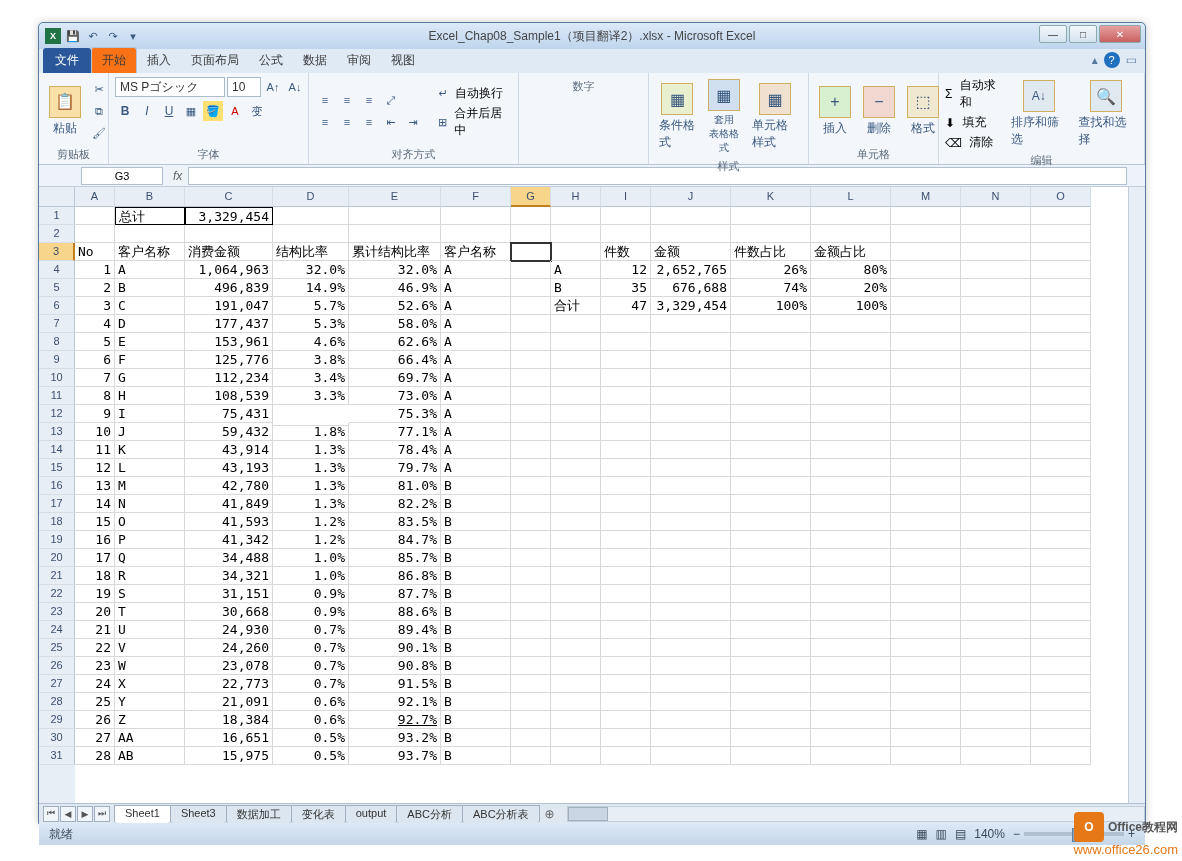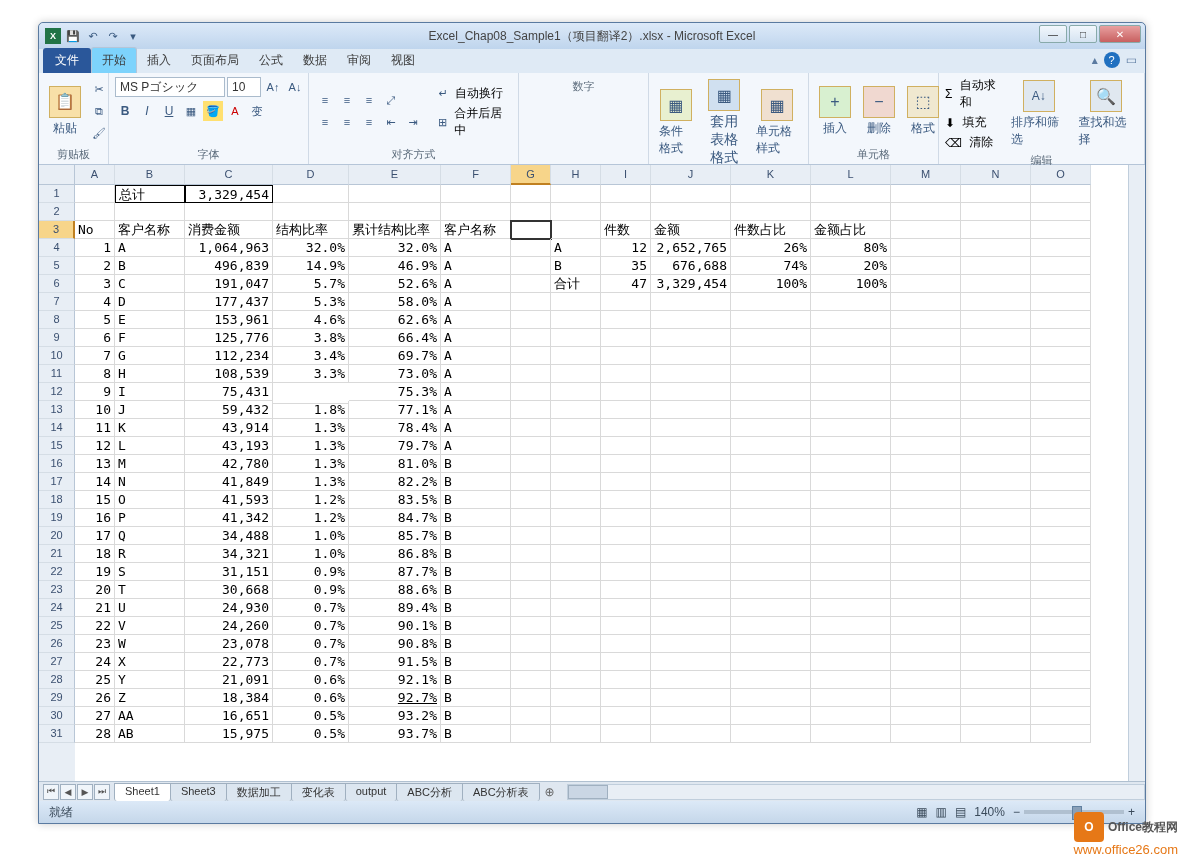--- a/index.html
+++ b/index.html
@@ -8,21 +8,21 @@
 .titlebar{height:26px;background:linear-gradient(#dce9f8,#bfd5ed);display:flex;align-items:center;position:relative;border-radius:5px 5px 0 0}
 .qat{display:flex;align-items:center;gap:4px;padding-left:6px}
 .qat .ico{width:16px;height:16px;display:flex;align-items:center;justify-content:center;color:#3a5a80;font-size:11px}
 .title{position:absolute;left:0;right:0;text-align:center;color:#444;pointer-events:none;font-size:12px}
 .winbtns{position:absolute;right:4px;top:2px;display:flex;gap:2px}
 .winbtn{width:28px;height:18px;border:1px solid #8aa;background:linear-gradient(#f2f7fc,#d5e3f1);border-radius:2px;display:flex;align-items:center;justify-content:center;font-size:10px;color:#333}
 .winbtn.close{background:linear-gradient(#e8a0a0,#c86060);color:#fff;width:42px}
 .tabs{height:24px;background:#dfeaf5;display:flex;align-items:flex-end;padding-left:4px;position:relative}
 .filetab{background:#2a579a;color:#fff;padding:4px 12px;border-radius:3px 3px 0 0;font-size:12px}
 .tab{padding:4px 10px;color:#3b3b3b;cursor:pointer}
-.tab.active{background:#7dd3fc;border:1px solid #b5c5d8;border-bottom:none;border-radius:3px 3px 0 0}
+.tab.active{background:#f97316;border:1px solid #b5c5d8;border-bottom:none;border-radius:3px 3px 0 0}
 .tabs .right{position:absolute;right:8px;top:3px;display:flex;gap:6px;align-items:center}
 .ribbon{height:92px;background:#f3f7fc;border-bottom:1px solid #b5c5d8;display:flex}
 .grp{border-right:1px solid #d0dae6;padding:4px 6px 2px;display:flex;flex-direction:column;justify-content:space-between;position:relative}
 .grp .body{flex:1;display:flex;align-items:center;gap:4px}
 .grp .lbl{text-align:center;color:#5a6a7a;font-size:11px;padding-top:2px}
 .bigbtn{display:flex;flex-direction:column;align-items:center;justify-content:center;padding:2px 4px;gap:2px;color:#3b5a80;min-width:40px}
 .bigbtn .ic{width:32px;height:32px;background:#f8e0a8;border:1px solid #d0b060;display:flex;align-items:center;justify-content:center;font-size:16px}
 .smbtn{width:20px;height:20px;border:1px solid transparent;display:flex;align-items:center;justify-content:center;color:#3b5a80;font-size:11px}
 .combo{height:20px;border:1px solid #abc;background:#fff;display:flex;align-items:center;padding:0 4px;font-size:12px;color:#333}
 .row{display:flex;gap:2px;align-items:center}
@@ -175,21 +175,21 @@
       <div class="lbl">数字</div>
     </div>
     <div class="grp" style="width:160px">
       <div class="body">
         <div class="bigbtn">
             <div class="ic" style="background:#e8f0d0">▦</div>
             <span>条件格式</span>
           </div>
         <div class="bigbtn">
             <div class="ic" style="background:#d0e0f0">▦</div>
-            <span style="white-space:pre-line;text-align:center;font-size:14px">套用
+            <span style="white-space:pre-line;text-align:center;font-size:10px">套用
 表格格式</span>
           </div>
         <div class="bigbtn">
             <div class="ic" style="background:#f0e0d0">▦</div>
             <span>单元格样式</span>
           </div>
       </div>
       <div class="lbl">样式</div>
     </div>
     <div class="grp" style="width:130px">
@@ -222,20 +222,25 @@
           </div>
         <div class="bigbtn">
             <div class="ic" style="background:#e0e8f0">🔍</div>
             <span>查找和选择</span>
           </div>
       </div>
       <div class="lbl">编辑</div>
     </div>
   </div>
 
+  <div class="fxbar">
+    <div class="namebox">G3</div>
+    <span class="fxsym">fx</span>
+    <div class="fxarea"></div>
+  </div>
 
   <div class="grid-wrap">
     <div class="rowhdrs">
       <div class="corner"></div>
       <div id="rowhdrs">
           <div class="rh">1</div>
           <div class="rh">2</div>
           <div class="rh" style="background: rgb(247, 213, 138); border-right: 2px solid rgb(192, 128, 32);">3</div>
           <div class="rh">4</div>
           <div class="rh">5</div>

